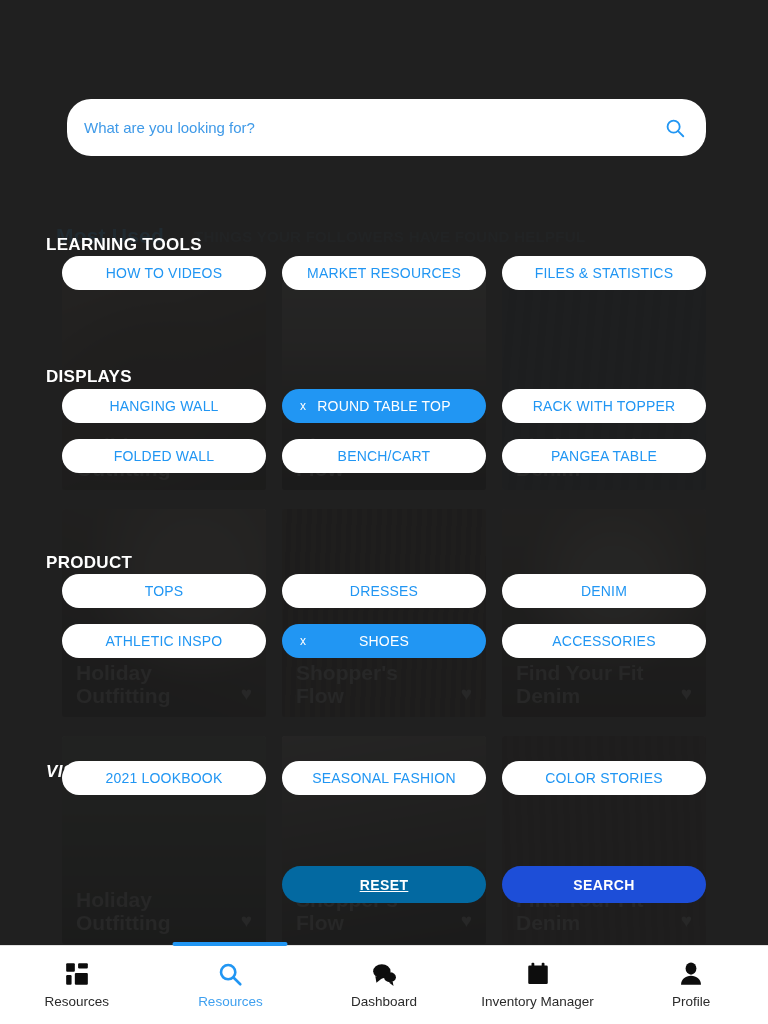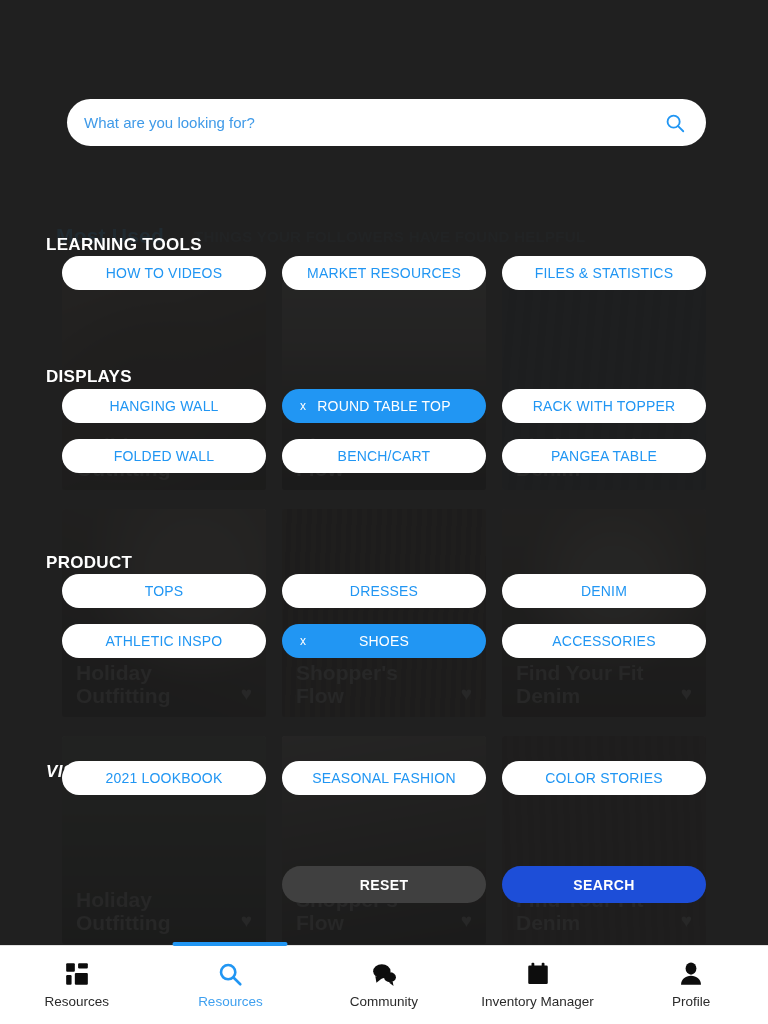--- a/index.html
+++ b/index.html
@@ -54,21 +54,21 @@
   .ph-h { background:
       linear-gradient(170deg,#cfc8bf 0%,#7a7168 45%,#181614 100%); }
   .ph-i { background:
       repeating-linear-gradient(88deg,#6a4f52 0 6px,#4a3a3e 6px 12px),
       linear-gradient(180deg,#5c4a4c,#191414); }
 
   
   .overlay { position: absolute; inset: 0 0 79px 0; background: rgba(30,30,30,.86); }
 
   .searchbar {
-    position: absolute; left: 67px; top: 99px; width: 639px; height: 47px;
+    position: absolute; left: 67px; top: 99px; width: 639px; height: 57px;
     background: #fff; border-radius: 24px; display: flex; align-items: center;
     padding: 0 20px 0 17px;
   }
   .searchbar input {
     flex: 1; border: 0; outline: none; font-size: 15px;
     font-family: "Liberation Sans", sans-serif; color: #2196f3; background: transparent;
   }
   .searchbar input::placeholder { color: #3f9ae8; }
   .search-ico { width: 22px; height: 22px; flex: none; }
 
@@ -86,21 +86,21 @@
   }
   .chip.sel { background: #2196f3; color: #ffffff; }
   .chip .x { position: absolute; left: 18px; font-size: 12px; color: #ffffff; }
 
   .actions { position: absolute; left: 282px; top: 866px; width: 424px; display: flex; gap: 16px; }
   .act {
     width: 204px; height: 37px; border-radius: 19px; border: none; cursor: pointer;
     font-size: 14px; font-weight: bold; color: #ffffff; letter-spacing: .4px;
     font-family: "Liberation Sans", sans-serif;
   }
-  .act.reset { background: #404040; }
+  .act.reset { background: #0369a1; text-decoration: underline; }
   .act.search { background: #1d4ed8; }
 
   
   .bottomnav {
     position: absolute; left: 0; bottom: 0; width: 768px; height: 79px;
     background: #ffffff; display: flex; border-top: 1px solid #e2e2e2;
   }
   .nav-item {
     flex: 1; display: flex; flex-direction: column; align-items: center;
     justify-content: center; gap: 7px; position: relative; cursor: pointer;
@@ -302,21 +302,21 @@
           </svg></span>
         <span class="nav-label">Resources</span>
       </div>
       <div class="nav-item">
         <span class="nav-ico"><svg viewBox="0 0 24 24" width="26" height="26" fill="#0d0d0d">
             <ellipse cx="10" cy="9.5" rx="8" ry="6.6"></ellipse>
             <path d="M4 14 L5 20 L10.5 15.8 Z"></path>
             <ellipse cx="17.5" cy="15" rx="5.5" ry="4.6"></ellipse>
             <path d="M20 19 L20.8 23 L16.6 19.9 Z"></path>
           </svg></span>
-        <span class="nav-label">Community</span>
+        <span class="nav-label">Dashboard</span>
       </div>
       <div class="nav-item">
         <span class="nav-ico"><svg viewBox="0 0 24 24" width="26" height="26" fill="#0d0d0d">
             <rect x="6" y="1.5" width="2.6" height="4.2" rx="1"></rect>
             <rect x="15.4" y="1.5" width="2.6" height="4.2" rx="1"></rect>
             <rect x="3" y="4.2" width="18" height="17" rx="1.2"></rect>
           </svg></span>
         <span class="nav-label">Inventory Manager</span>
       </div>
       <div class="nav-item">

